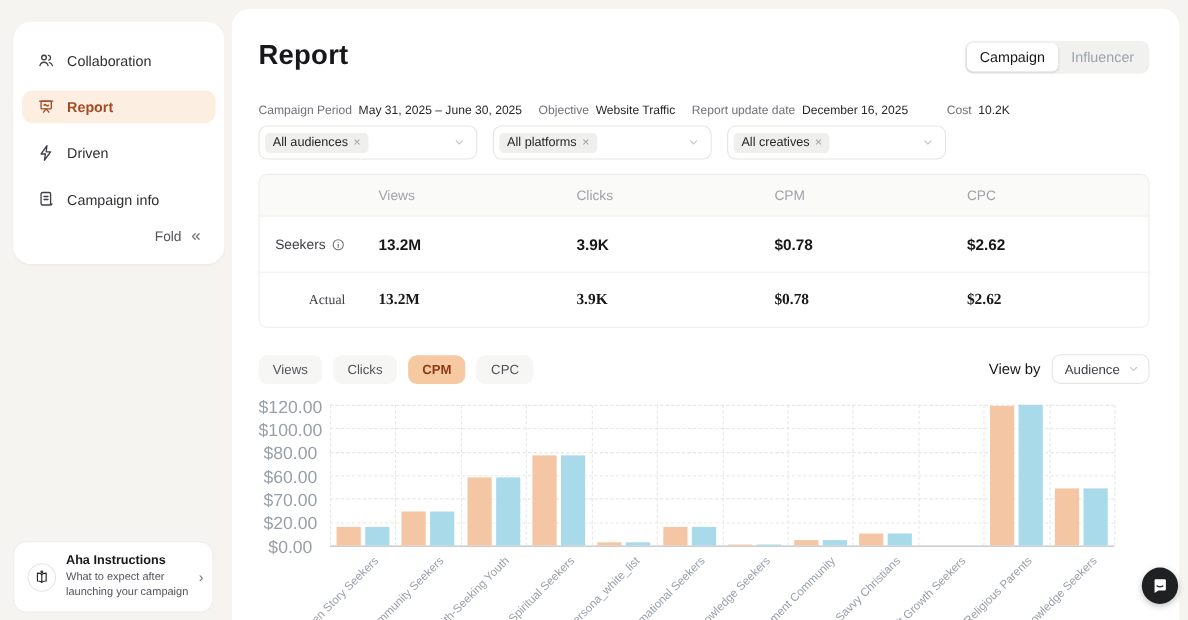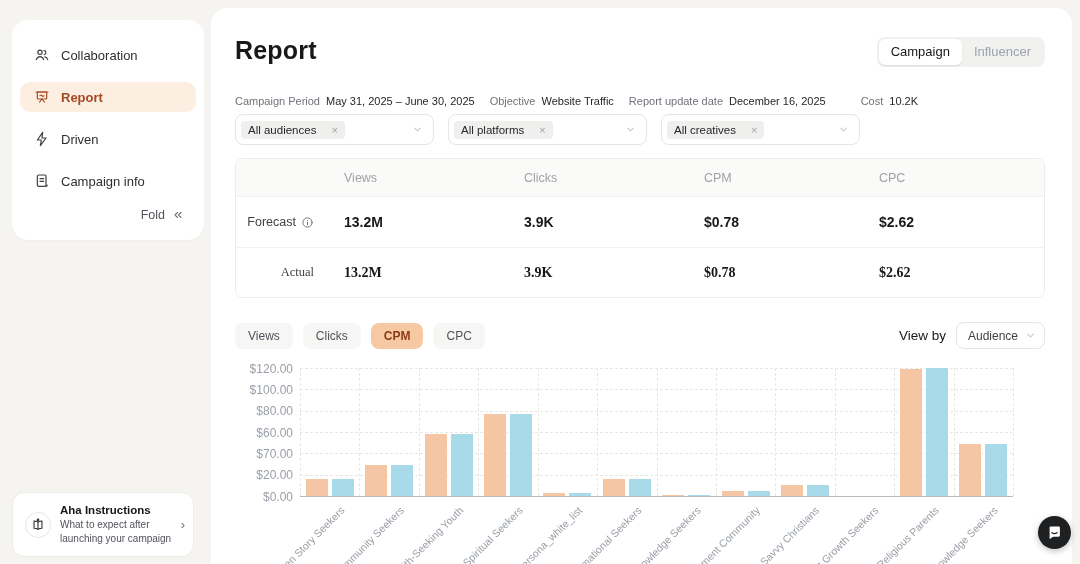--- a/index.html
+++ b/index.html
@@ -52,21 +52,21 @@
 
   .meta-row { position:absolute; left:24px; top:87px; display:flex; align-items:center; font-size:11px; }
   .meta-pair { display:flex; gap:6px; margin-right:15px; white-space:nowrap; }
   .meta-pair.cost { margin-left:20px; }
   .meta-label { color:#71717a; }
   .meta-value { color:#27272a; font-weight:500; }
 
   .filters-row { position:absolute; left:24px; top:106px; display:flex; gap:14px; }
   .filter-select { width:199px; height:31px; border:1px solid #e5e5e3; border-radius:8px; background:#fff;
     display:flex; align-items:center; justify-content:space-between; padding:0 10px 0 5px; cursor:pointer; }
-  .filter-tag { display:flex; align-items:center; gap:15px; background:#efefed; border-radius:4px;
+  .filter-tag { display:flex; align-items:center; gap:5px; background:#efefed; border-radius:4px;
     padding:3px 7px; font-size:11.5px; color:#27272a; font-weight:500; }
   .tag-x { color:#a1a1aa; font-size:11px; cursor:pointer; }
   .chev svg { width:11px; height:11px; stroke:#c9c9c7; }
 
   .summary-table { position:absolute; left:24px; top:150px; width:810px;
     border:1px solid #ececea; border-radius:8px; overflow:hidden; }
   .t-row { display:grid; grid-template-columns:108px 180px 180px 175px 1fr; align-items:center; }
   .t-head { height:38px; background:#fafaf9; border-bottom:1px solid #f0f0ee; }
   .t-head .t-cell { font-size:12.5px; color:#a1a1aa; }
   .t-body-row { height:50px; background:#fff; }
@@ -81,21 +81,21 @@
     background:#f6f6f4; color:#52525b; font-size:12px; cursor:pointer; }
   .metric-tab.active { background:#f7c9a2; color:#8a3c17; font-weight:600; }
 
   .viewby { position:absolute; right:27px; top:314px; display:flex; align-items:center; gap:10px; }
   .viewby-label { font-size:13.5px; font-weight:500; color:#18181b; }
   .viewby-select { height:27px; display:flex; align-items:center; gap:7px; padding:0 8px 0 11px;
     border:1px solid #e5e5e3; border-radius:8px; font-size:12px; color:#3f3f46; cursor:pointer; }
 
   
   .chart { position:absolute; left:24px; top:350px; width:810px; height:214px; }
-  .ytick { position:absolute; width:58px; text-align:right; font-size:12px; color:#9aa0a8; }
+  .ytick { position:absolute; width:58px; text-align:center; font-size:16px; color:#9aa0a8; }
   .hgrid { position:absolute; border-top:1px dashed #e7e7e4; height:0; }
   .vgrid { position:absolute; border-left:1px dashed #e7e7e4; width:0; }
   .axisline { position:absolute; border-top:1px solid #b6b9bd; height:0; }
   .bar { position:absolute; width:22px; }
   .xlabel-anchor { position:absolute; width:0; height:0; }
   .xlabel { position:absolute; right:0; top:0; transform-origin:top right; transform:rotate(-45deg);
     white-space:nowrap; font-size:10.5px; color:#9aa0a8; }
 
   
   .chat-fab { position:absolute; left:1038px; top:516px; width:33px; height:33px; border-radius:50%;
@@ -231,21 +231,21 @@
   <div class="summary-table">
     <div class="t-row t-head">
       <span class="t-cell"></span>
       <span class="t-cell">Views</span>
       <span class="t-cell">Clicks</span>
       <span class="t-cell">CPM</span>
       <span class="t-cell">CPC</span>
     </div>
     <div class="t-row t-body-row">
       <span class="t-label">
-        <span>Forecast</span>
+        <span>Seekers</span>
         <svg viewBox="0 0 24 24" fill="none" stroke-width="1.8" stroke-linecap="round">
             <circle cx="12" cy="12" r="8.5"></circle>
             <path d="M12 8.2v.1"></path>
             <path d="M12 11.2v5"></path>
           </svg>
       </span>
       <span class="t-val">13.2M</span>
       <span class="t-val">3.9K</span>
       <span class="t-val">$0.78</span>
       <span class="t-val">$2.62</span>

